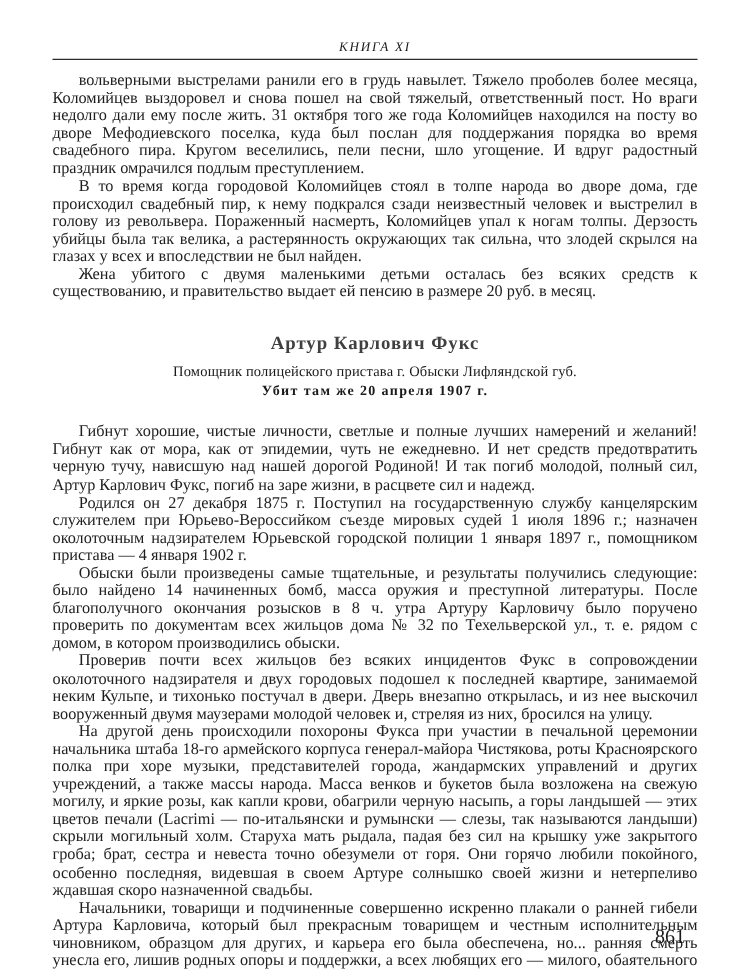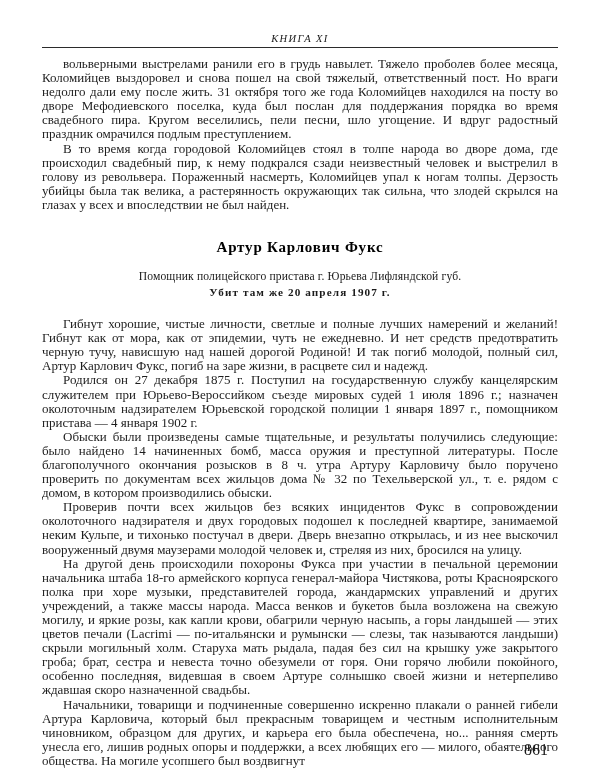--- a/index.html
+++ b/index.html
@@ -49,22 +49,22 @@
   }
   .title-block {
     text-align: center;
     margin-top: 27px;
     margin-bottom: 19px;
   }
   .person-name {
     font-size: 15px;
     font-weight: bold;
     letter-spacing: 0.8px;
-    margin-bottom: 14px;
-    color: #000000;
+    margin-bottom: 7px;
+    color: #404040;
   }
   .person-role {
     font-size: 11.6px;
     letter-spacing: 0.15px;
     margin-bottom: 3px;
     color: #1a1a1a;
   }
   .person-killed {
     font-size: 11.2px;
     font-weight: bold;
@@ -85,24 +85,25 @@
 
 <div class="page">
 
   <div class="content">
 
     <div class="running-head">КНИГА XI</div>
     <hr class="head-rule">
 
     <p class="body">вольверными выстрелами ранили его в грудь навылет. Тяжело проболев более месяца, Коломийцев выздоровел и снова пошел на свой тяжелый, ответственный пост. Но враги недолго дали ему после жить. 31 октября того же года Коломийцев находился на посту во дворе Мефодиевского поселка, куда был послан для поддержания порядка во время свадебного пира. Кругом веселились, пели песни, шло угощение. И вдруг радостный праздник омрачился подлым преступлением.</p>
     <p class="body">В то время когда городовой Коломийцев стоял в толпе народа во дворе дома, где происходил свадебный пир, к нему подкрался сзади неизвестный человек и выстрелил в голову из револьвера. Пораженный насмерть, Коломийцев упал к ногам толпы. Дерзость убийцы была так велика, а растерянность окружающих так сильна, что злодей скрылся на глазах у всех и впоследствии не был найден.</p>
+    <p class="body">Жена убитого с двумя маленькими детьми осталась без всяких средств к существованию, и правительство выдает ей пенсию в размере 20 руб. в месяц.</p>
 
     <div class="title-block">
       <div class="person-name">Артур Карлович Фукс</div>
-      <div class="person-role">Помощник полицейского пристава г. Юрьева Лифляндской губ.</div>
+      <div class="person-role">Помощник полицейского пристава г. Обыски Лифляндской губ.</div>
       <div class="person-killed">Убит там же 20 апреля 1907 г.</div>
     </div>
 
     <p class="body">Гибнут хорошие, чистые личности, светлые и полные лучших намерений и желаний! Гибнут как от мора, как от эпидемии, чуть не ежедневно. И нет средств предотвратить черную тучу, нависшую над нашей дорогой Родиной! И так погиб молодой, полный сил, Артур Карлович Фукс, погиб на заре жизни, в расцвете сил и надежд.</p>
     <p class="body">Родился он 27 декабря 1875 г. Поступил на государственную службу канцелярским служителем при Юрьево-Вероссийком съезде мировых судей 1 июля 1896 г.; назначен околоточным надзирателем Юрьевской городской полиции 1 января 1897 г., помощником пристава — 4 января 1902 г.</p>
     <p class="body">Обыски были произведены самые тщательные, и результаты получились следующие: было найдено 14 начиненных бомб, масса оружия и преступной литературы. После благополучного окончания розысков в 8 ч. утра Артуру Карловичу было поручено проверить по документам всех жильцов дома № 32 по Техельверской ул., т. е. рядом с домом, в котором производились обыски.</p>
     <p class="body">Проверив почти всех жильцов без всяких инцидентов Фукс в сопровождении околоточного надзирателя и двух городовых подошел к последней квартире, занимаемой неким Кульпе, и тихонько постучал в двери. Дверь внезапно открылась, и из нее выскочил вооруженный двумя маузерами молодой человек и, стреляя из них, бросился на улицу.</p>
     <p class="body">На другой день происходили похороны Фукса при участии в печальной церемонии начальника штаба 18-го армейского корпуса генерал-майора Чистякова, роты Красноярского полка при хоре музыки, представителей города, жандармских управлений и других учреждений, а также массы народа. Масса венков и букетов была возложена на свежую могилу, и яркие розы, как капли крови, обагрили черную насыпь, а горы ландышей — этих цветов печали (Lacrimi — по-итальянски и румынски — слезы, так называются ландыши) скрыли могильный холм. Старуха мать рыдала, падая без сил на крышку уже закрытого гроба; брат, сестра и невеста точно обезумели от горя. Они горячо любили покойного, особенно последняя, видевшая в своем Артуре солнышко своей жизни и нетерпеливо ждавшая скоро назначенной свадьбы.</p>
     <p class="body">Начальники, товарищи и подчиненные совершенно искренно плакали о ранней гибели Артура Карловича, который был прекрасным товарищем и честным исполнительным чиновником, образцом для других, и карьера его была обеспечена, но... ранняя смерть унесла его, лишив родных опоры и поддержки, а всех любящих его — милого, обаятельного общества. На могиле усопшего был воздвигнут</p>
 

